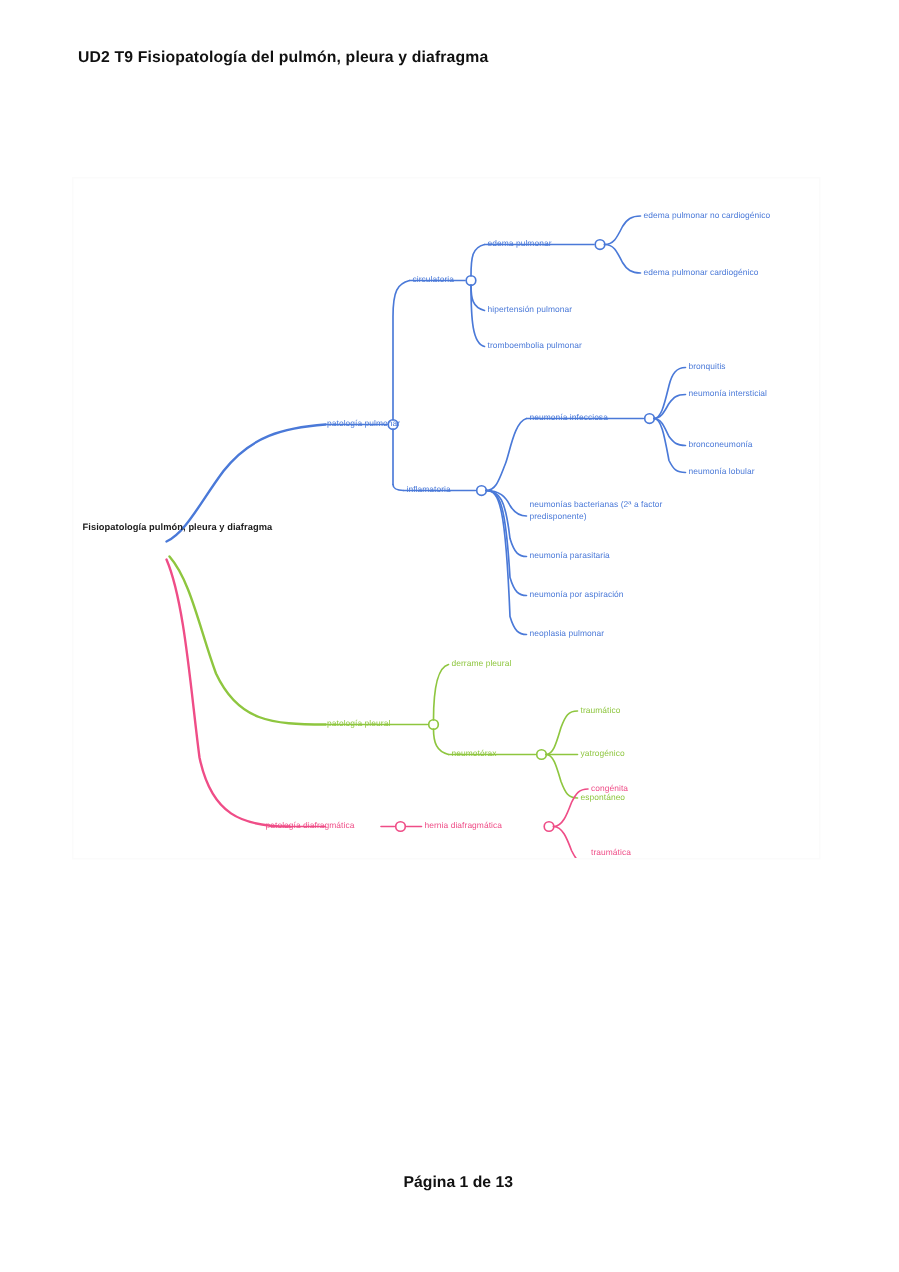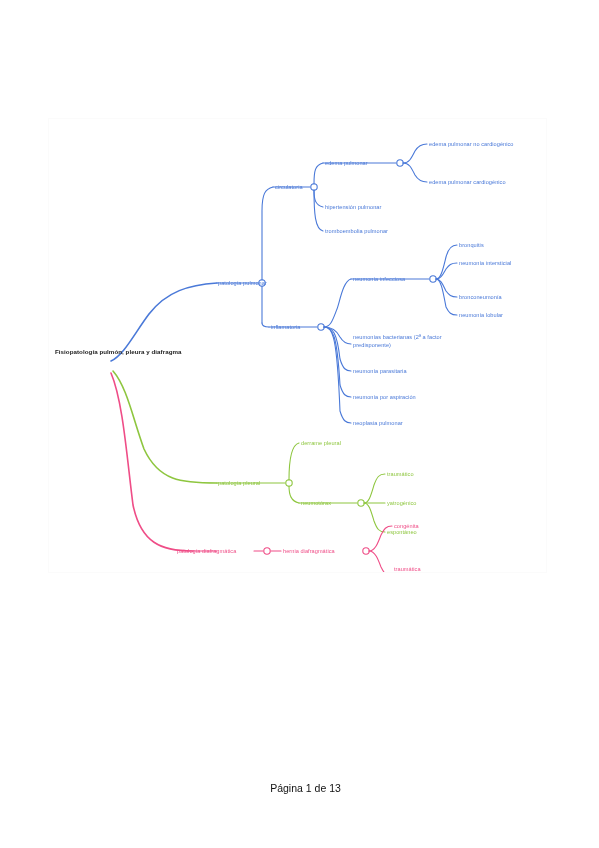--- a/index.html
+++ b/index.html
@@ -1,33 +1,34 @@
 <!DOCTYPE html>
 <html><head>
 <meta charset="utf-8">
 <style>
   html,body{margin:0;padding:0;background:#ffffff;}
   body{width:599px;height:848px;font-family:"Liberation Sans",sans-serif;color:#111;position:relative;overflow:hidden;}
   .page{position:absolute;inset:0;background:#fff;}
   .doc-title{position:absolute;left:52px;top:32px;font-size:10.5px;font-weight:bold;letter-spacing:.1px;color:#111;}
-  .footer{position:absolute;left:12px;right:0;top:782px;text-align:center;font-size:10.5px;font-weight:normal;color:#111;}
+  .footer{position:absolute;left:12px;right:0;top:782px;text-align:center;font-size:10.5px;font-weight:bold;color:#111;}
   .canvas{position:absolute;left:48px;top:118px;width:499px;height:455px;border:1px solid #fbfbfb;box-sizing:border-box;background:#fff;overflow:hidden;}
   svg.links{position:absolute;left:0;top:0;width:499px;height:455px;overflow:visible;}
   .node{position:absolute;font-size:5.6px;line-height:1.45;white-space:nowrap;letter-spacing:.05px;}
   .node.wrap{white-space:normal;width:92px;}
   .root{font-weight:bold;color:#1b1b1b;font-size:6.2px;text-align:center;line-height:1.5;width:98px;}
   .c-blue{color:#4a79d8;}
   .c-green{color:#8ec63f;}
   .c-pink{color:#ef4d87;}
 </style>
 </head>
 <body>
 
 <div class="page">
 
+  <div class="doc-title">UD2 T9 Fisiopatología del pulmón, pleura y diafragma</div>
 
   <div class="canvas">
 
     <svg class="links" viewBox="0 0 499 455">
       <g fill="none" stroke-width="1.1" stroke-linecap="round">
 
         <path d="M62,242 C75,236 85,215 100,195 C118,172 140,166 168,164" stroke="#4a79d8" stroke-width="1.6"></path>
 
         <path d="M64,252 C78,268 84,300 95,330 C110,362 132,364 168,364" stroke="#8ec63f" stroke-width="1.6"></path>
 

